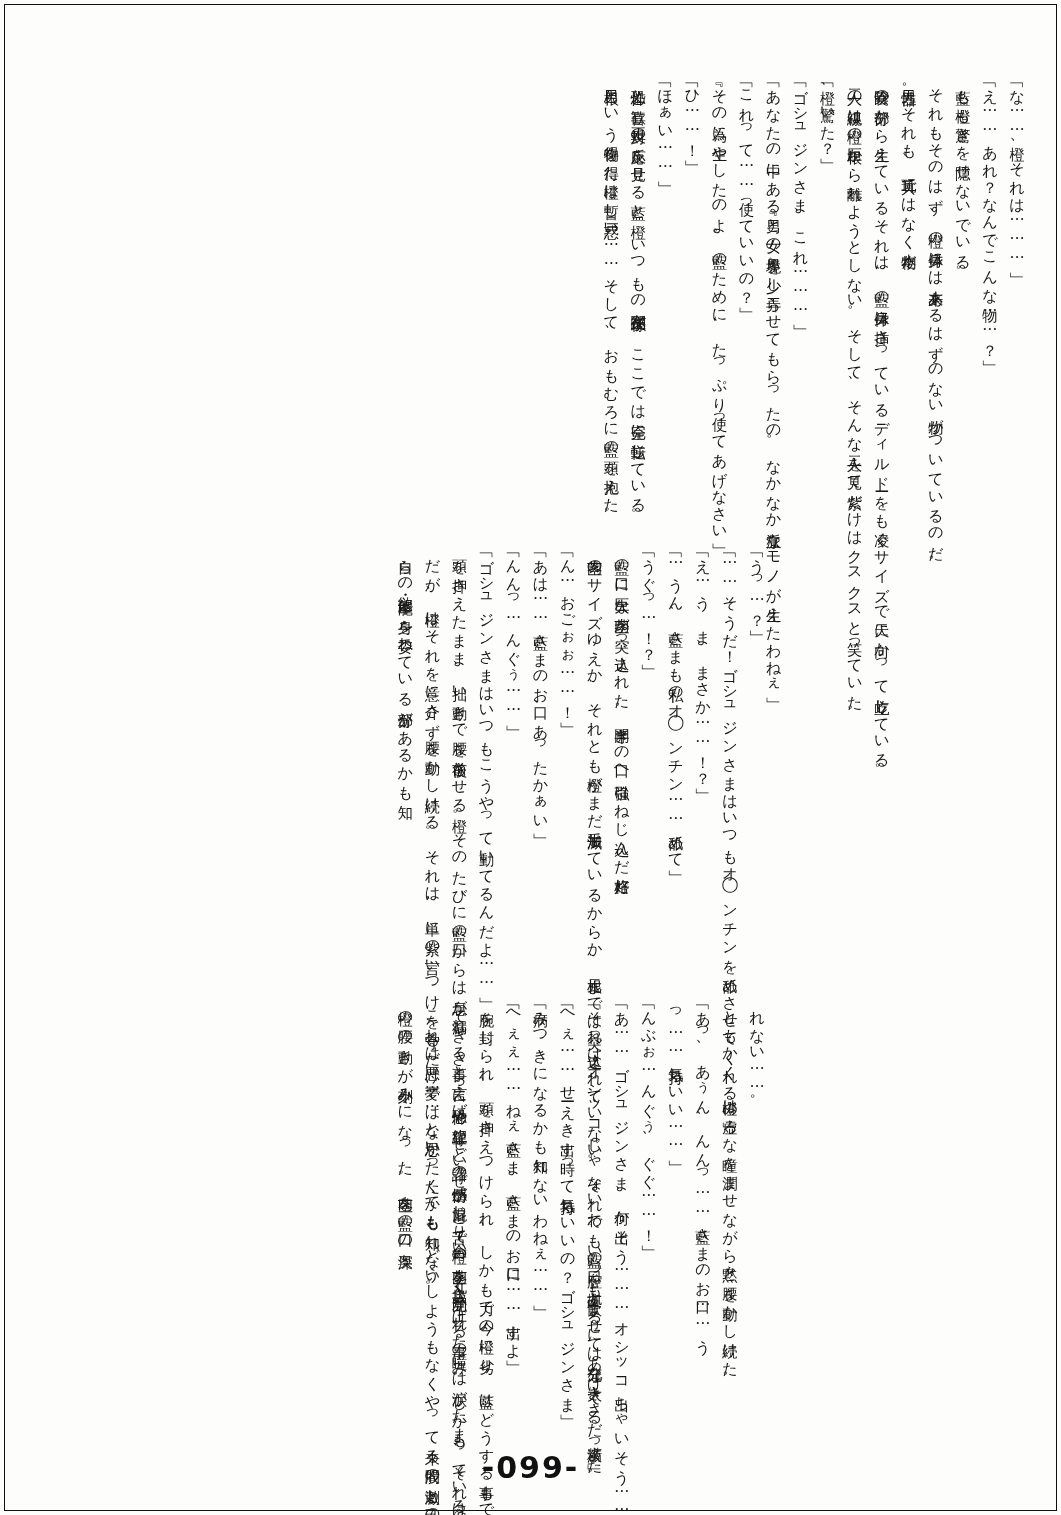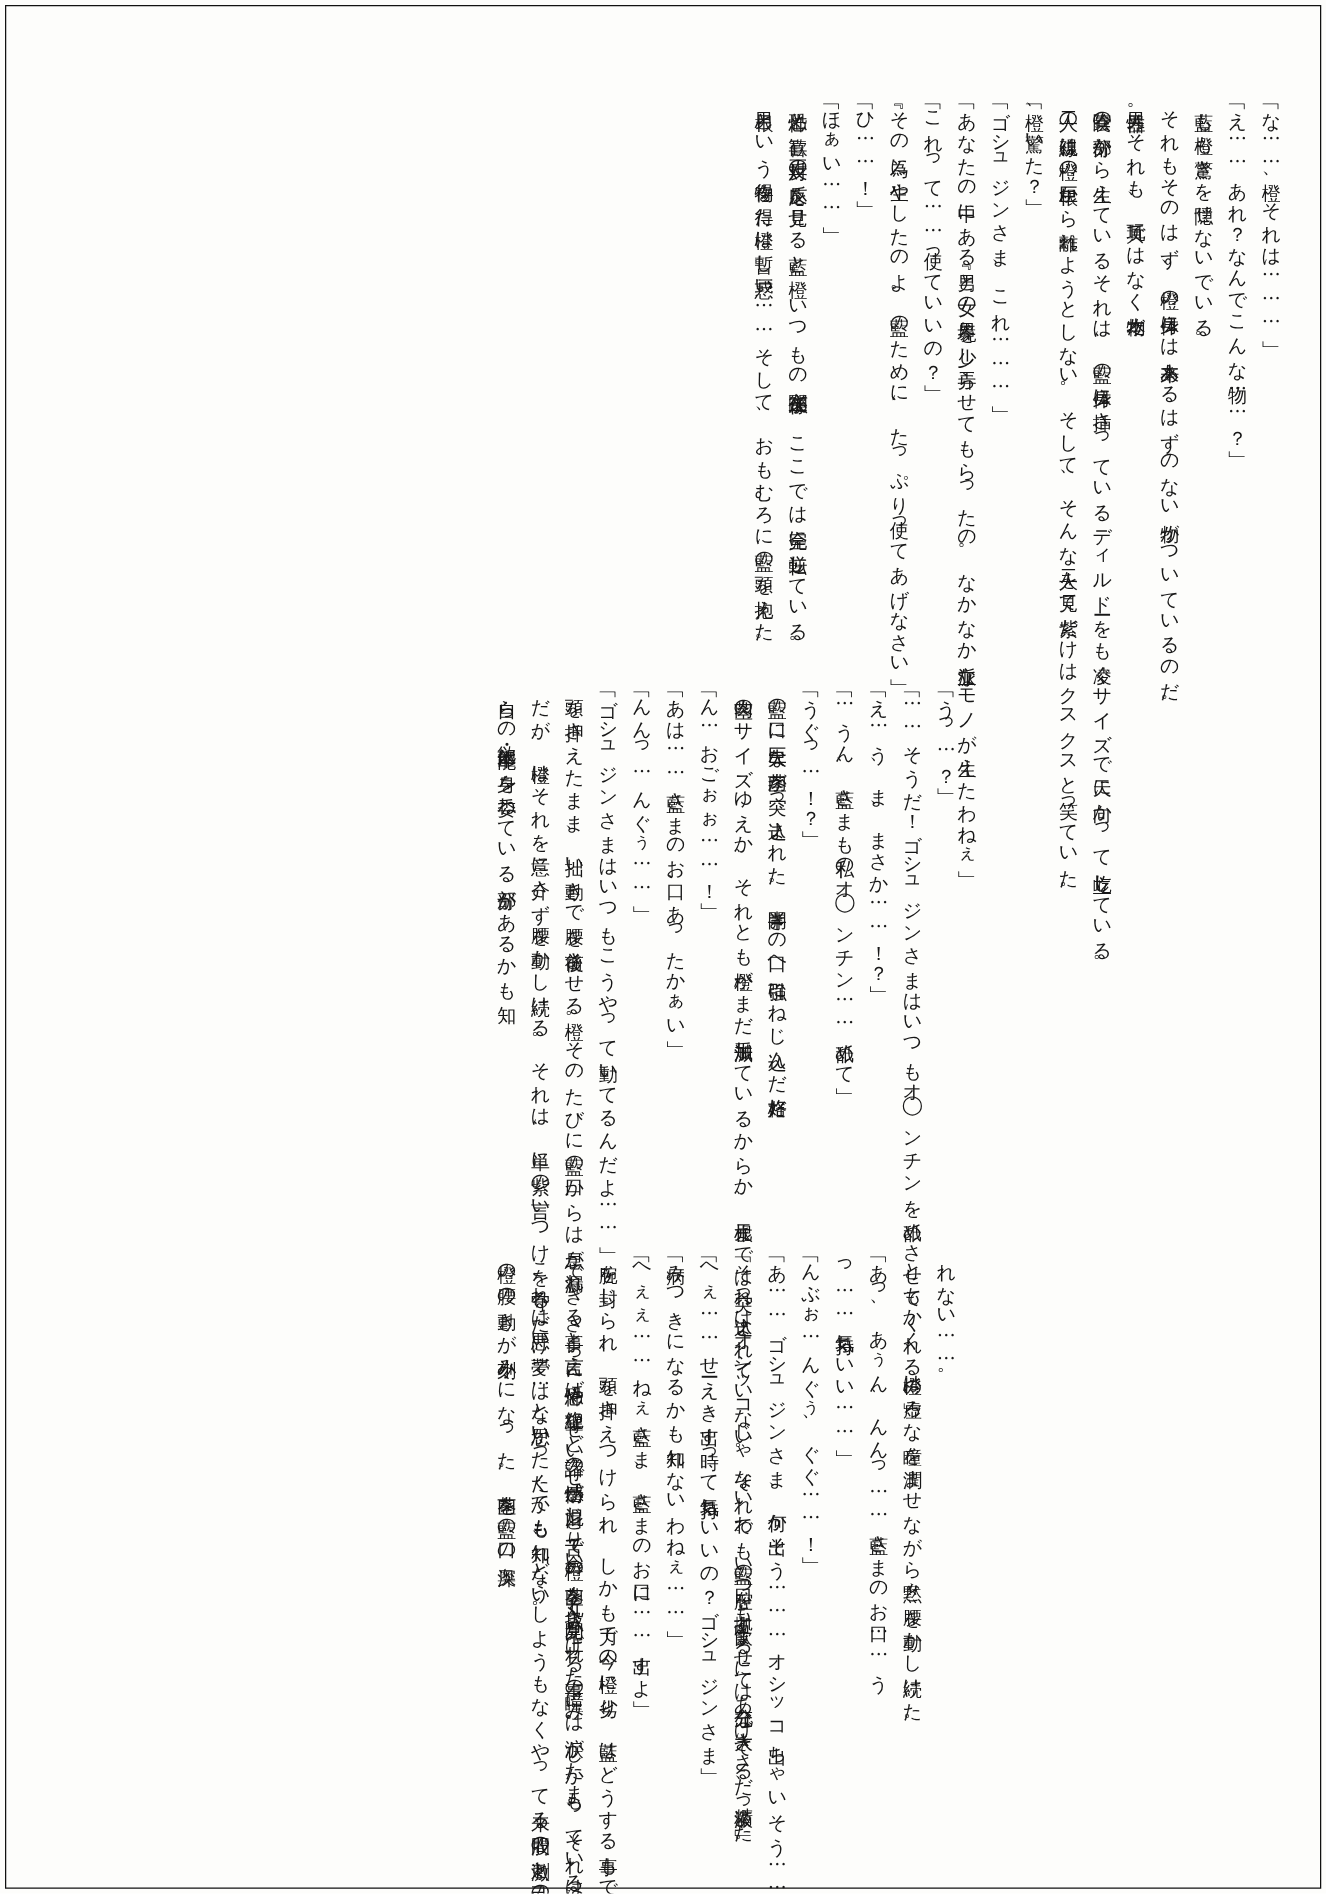--- a/index.html
+++ b/index.html
@@ -117,13 +117,14 @@
 「あ……ゴシュジンさま、何か出そう………オシッコ出ちゃいそう……！」
 「それはオシッコじゃないわ。いつも飲ませてあげてる、精液よ」
 「へぇ……せーえき出す時って気持ちいいの？ゴシュジンさま」
 「病みつきになるかも知れないわねぇ……」
 「へぇぇ……ねぇ藍さま、藍さまのお口に……出すよ」
 腕を封じられ、頭を押さえつけられ、しかも力で今の橙に劣り、藍はどうする事もできない。
 できる事と言えば、せいぜい口と舌で橙の肉茎を扱き上げる事のみ。しかも、それは望んでやっている事ではない。
 これは悪い夢……と思いたくても、どうしようもなくやって来る股間の刺激と己の口を占拠している異物が藍を何遍も、何十遍も、何百遍も、現実へと引き戻し続けていた。
 橙の腰の動きが小刻みになった。肉茎を藍の口の奥深</div>
 
+  <div class="page-number">-099-</div>
 </div>
 
 </body></html>

